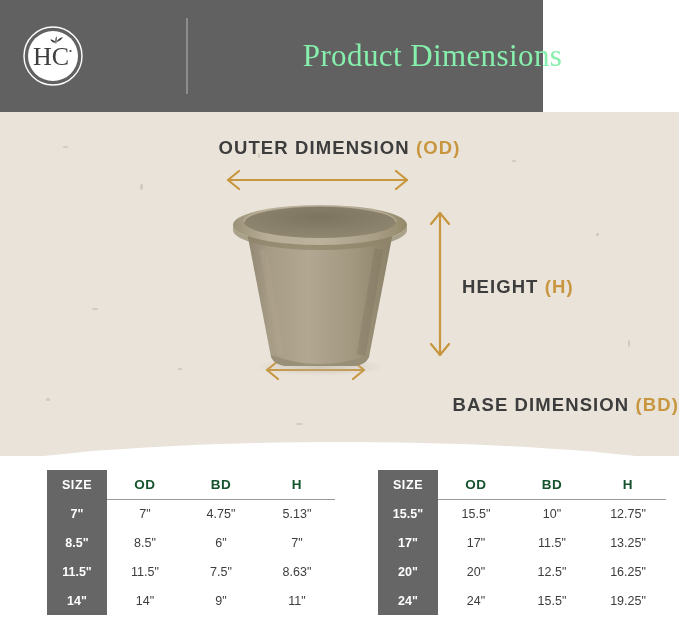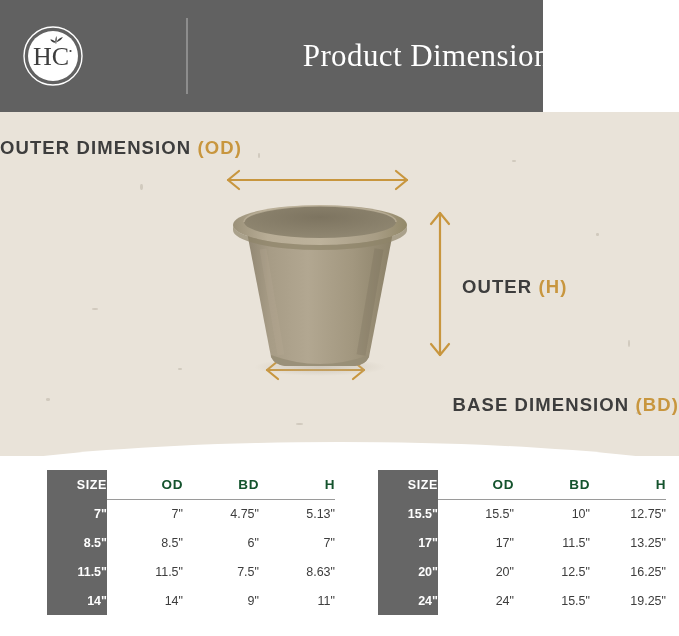--- a/index.html
+++ b/index.html
@@ -39,21 +39,21 @@
     font-size:11.5px; line-height:13.5px; font-weight:bold;
     letter-spacing:.1px; white-space:nowrap;
   }
   .divider-v {
     position:absolute; left:186px; top:18px;
     width:1.5px; height:76px; background:#8d8d8d;
   }
   .header-title {
     position:absolute; left:186px; top:0; width:493px; height:112px;
     display:flex; align-items:center; justify-content:center;
-    color:#ffffff;
+    color:#86efac;
     font-family:"Liberation Serif", serif;
     font-size:31px; letter-spacing:.4px;
   }
 
   
   .panel {
     position:absolute; left:0; top:112px; width:679px; height:344px;
     background:#e9e3d9;
     overflow:hidden;
   }
@@ -68,21 +68,21 @@
 
   .lbl {
     position:absolute;
     font-size:18.5px; font-weight:bold;
     letter-spacing:1.1px;
     color:#3d3d3d;
     white-space:nowrap;
   }
   .lbl .code { color:#c8963e; }
 
-  .od-label { left:0; top:25px; width:679px; text-align:left; }
+  .od-label { left:0; top:25px; width:679px; text-align:center; }
   .bd-label { left:0; top:282px; width:679px; text-align:right; }
   .h-label  { left:462px; top:164px; }
 
   .arrow-svg { position:absolute; left:0; top:0; }
 
   
   .pot-wrap { position:absolute; left:215px; top:85px; width:210px; height:180px; }
 
   
   .tables {
@@ -90,21 +90,21 @@
   }
   .tbl {
     position:absolute; top:0;
     font-size:12.5px;
   }
   .tbl.left  { left:47px;  width:288px; }
   .tbl.right { left:378px; width:288px; }
 
   .tbl table { border-collapse:collapse; width:100%; }
   .tbl th, .tbl td {
-    padding:0; text-align:right; height:29px; vertical-align:middle;
+    padding:0; text-align:center; height:29px; vertical-align:middle;
   }
   .tbl .size-col {
     background:#666666; color:#ffffff; font-weight:bold;
     width:60px; font-size:12.5px;
   }
   .tbl thead .size-col { font-size:12.5px; letter-spacing:.6px; }
   .tbl .val {
     color:#3d3d3d; background:transparent; width:76px; font-size:12.5px;
   }
   .tbl thead .val {
@@ -157,21 +157,21 @@
 
   <div class="lbl od-label">
     <span>OUTER DIMENSION </span><span class="code">(OD)</span>
   </div>
 
   <div class="lbl bd-label">
     <span>BASE DIMENSION </span><span class="code">(BD)</span>
   </div>
 
   <div class="lbl h-label">
-    <span>OUTER </span><span class="code">(H)</span>
+    <span>HEIGHT </span><span class="code">(H)</span>
   </div>
 
   <svg class="arrow-svg" width="679" height="344">
     <g stroke="#c8963e" stroke-width="2.2" fill="none" stroke-linecap="round" stroke-linejoin="round">
 
       <g>
         <line x1="228" y1="68" x2="407" y2="68"></line>
         <polyline points="239,59 228,68 239,77"></polyline>
         <polyline points="396,59 407,68 396,77"></polyline>
       </g>

